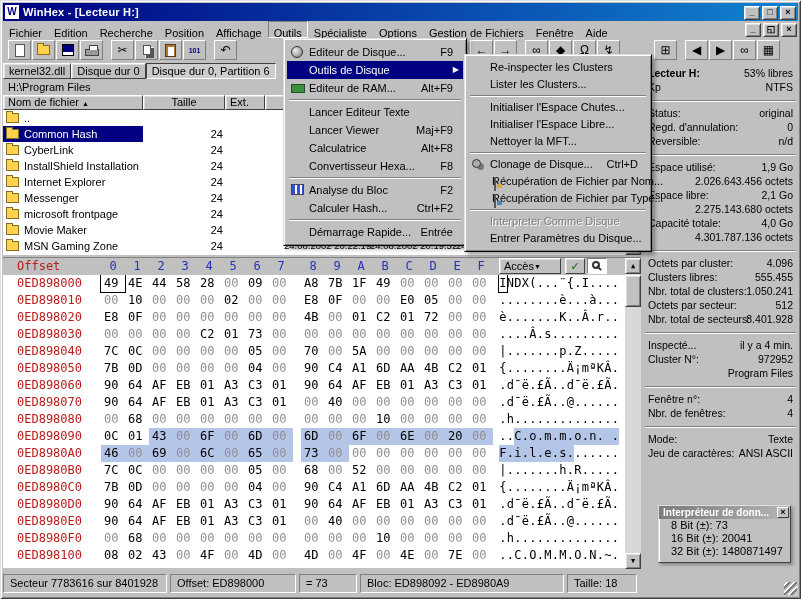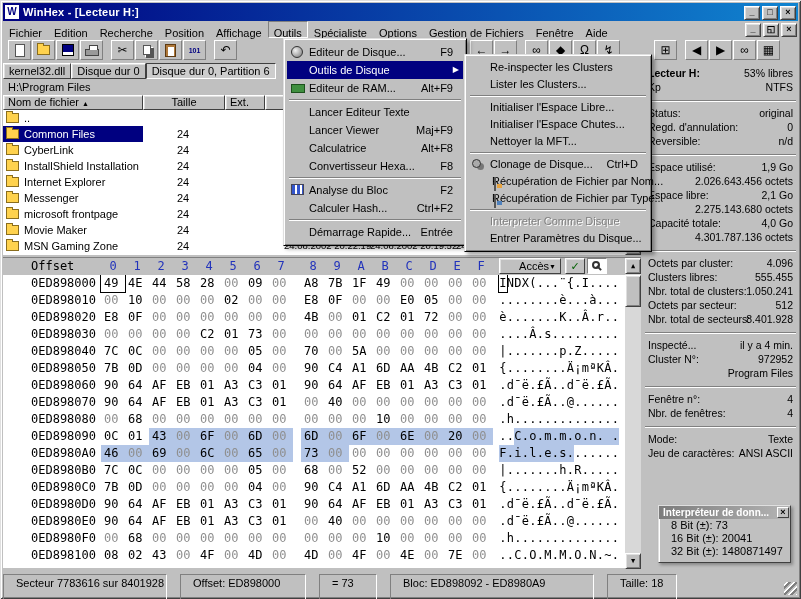--- a/index.html
+++ b/index.html
@@ -47,46 +47,46 @@
   .fheaders{height:15px;display:flex}
   .fh{background:#c0c0c0;border:1px solid;border-color:#fff #404040 #404040 #fff;box-shadow:inset 1px 1px 0 #dfdfdf;
       padding:0 4px;line-height:12px;overflow:hidden;white-space:nowrap}
   .fh.c0{width:140px}.fh.c1{width:82px;text-align:center}.fh.c2{width:40px}.fh.fill{flex:1}
   .sortarrow{font-size:7px;margin-left:3px}
   .frows{position:relative;height:145px;background:#fff;overflow:hidden}
   .frow{position:relative;height:16px;line-height:16px;white-space:nowrap}
   .fname{position:absolute;left:0;top:0;width:140px;height:16px;padding-left:21px;overflow:hidden}
   .fname .fold{position:absolute;left:3px;top:3px}
   .frow.sel .fname{background:#000080;color:#fff}
-  .fsize{position:absolute;left:140px;top:0;width:80px;text-align:center}
+  .fsize{position:absolute;left:140px;top:0;width:80px;text-align:right}
   .fdate{position:absolute;top:0;font-size:9.5px}
   .fd0{left:281px}.fd1{left:367px}.fd2{left:453px}.fd3{left:539px}
   .fscroll{position:absolute;right:0;top:15px;width:16px;height:145px;background:#d8d8d8}
   .sbtn{position:absolute;left:0;width:16px;height:16px;background:#c0c0c0;border:1px solid;border-color:#fff #404040 #404040 #fff;
         box-shadow:inset 1px 1px 0 #dfdfdf,inset -1px -1px 0 #808080;font-size:7px;text-align:center;line-height:14px}
   .sthumb{position:absolute;left:0;width:16px;background:#c0c0c0;border:1px solid;border-color:#fff #404040 #404040 #fff;box-shadow:inset 1px 1px 0 #dfdfdf,inset -1px -1px 0 #808080}
   
   .hexarea{position:absolute;left:3px;top:257px;width:638px;height:311px;background:#fff;border-top:1px solid #808080;
            font-family:"DejaVu Sans Mono","Liberation Mono",monospace;font-size:12px}
   .hexhead{position:relative;height:17px;line-height:17px;background:#c0c0c0;color:#2233bb;white-space:nowrap}
-  .hoff{display:inline-block;width:98px;padding-left:28px;color:#000000}
+  .hoff{display:inline-block;width:98px;padding-left:14px;color:#b91c1c}
   .hd{display:inline-block;width:24px;text-align:center}
   .hd.g{margin-left:8px}
   .hexrow{height:17px;line-height:17px;white-space:nowrap}
   .hb{display:inline-block;width:24px;padding-left:3px}
   .hb.g{margin-left:8px}
   .hb.z{color:#8f8f8f}
   .htwrap{display:inline-block;margin-left:6px}
   .ht{display:inline-block;width:7.5px;text-align:center}
   .hb.sel,.ht.sel{background:#b3c6e7}
   .hb.cur,.ht.cur{outline:1px solid #000}
   .accbtn{position:absolute;left:496px;top:0;width:62px;height:16px;background:#c0c0c0;color:#000;
           border:1px solid;border-color:#fff #404040 #404040 #fff;box-shadow:inset 1px 1px 0 #dfdfdf;
           font-family:"Liberation Sans",sans-serif;font-size:11px;line-height:13px;padding:0 4px;
-          display:flex;justify-content:flex-end;align-items:center}
+          display:flex;justify-content:flex-start;align-items:center}
   .accarrow{font-size:7px}
   .chkbtn,.magbtn{position:absolute;top:0;width:20px;height:16px;background:#c0c0c0;border:1px solid;
           border-color:#fff #404040 #404040 #fff;box-shadow:inset 1px 1px 0 #dfdfdf;display:flex;align-items:center;justify-content:center}
   .chkbtn{left:562px;color:#006000;font-size:11px;font-family:"Liberation Sans",sans-serif}
   .magbtn{left:584px;background:#fff;border-color:#808080 #fff #fff #808080;box-shadow:none}
   .mag{width:8px;height:8px;border:2px solid #333;border-radius:50%;position:relative;display:inline-block;margin:-2px 2px 0 0}
   .mag:after{content:"";position:absolute;width:6px;height:2px;background:#333;right:-4px;bottom:-2px;transform:rotate(45deg)}
   .hexscroll{position:absolute;right:0;top:0;width:16px;height:311px;background:#d8d8d8}
   
   .infopanel{position:absolute;left:645px;top:62px;width:151px;height:506px;font-size:10.5px;overflow:hidden}
@@ -118,22 +118,22 @@
   .mi-recover-name:after{background:#e8a33d}
   .mi-recover-type:after{background:#4f81bd}
   
   .interp{position:absolute;left:658px;top:505px;width:133px;height:58px;background:#c0c0c0;z-index:70;
           border:1px solid;border-color:#dfdfdf #404040 #404040 #dfdfdf;box-shadow:inset 1px 1px 0 #fff,2px 2px 3px rgba(0,0,0,.3)}
   .ititle{height:13px;background:linear-gradient(90deg,#7b7b7b,#b5b5b5);color:#fff;font-size:10px;font-weight:bold;line-height:13px;padding-left:4px;position:relative;white-space:nowrap;overflow:hidden}
   .iclose{position:absolute;right:1px;top:1px;width:12px;height:11px;background:#c0c0c0;border:1px solid;border-color:#fff #404040 #404040 #fff;line-height:9px;text-align:center;font-size:9px;color:#000}
   .irow{height:13px;line-height:13px;padding-left:12px;white-space:nowrap}
   
   .statusbar{position:absolute;left:3px;top:571px;right:3px;height:25px;padding-top:3px;white-space:nowrap}
-  .sbx{display:inline-block;height:26px;line-height:17px;border:1px solid;border-color:#808080 #fff #fff #808080;
-       padding:0 12px;margin-right:13px;vertical-align:top;overflow:hidden;white-space:nowrap}
+  .sbx{display:inline-block;height:19px;line-height:17px;border:1px solid;border-color:#808080 #fff #fff #808080;
+       padding:0 6px;margin-right:3px;vertical-align:top;overflow:hidden;white-space:nowrap}
   .grip{position:absolute;right:1px;bottom:1px;width:13px;height:13px;
         background:repeating-linear-gradient(135deg,transparent 0 2px,#fff 2px 3px,#808080 3px 5px)}
 </style>
 </head>
 <body>
 
 <div id="win">
   <div class="titlebar">
     <span class="appicon">W</span>
     <span class="tbtitle">WinHex - [Lecteur H:]</span>
@@ -200,21 +200,21 @@
         <span class="fh c0">Nom de fichier<span class="sortarrow">▲</span></span>
         <span class="fh c1">Taille</span>
         <span class="fh c2">Ext.</span>
         <span class="fh fill"></span>
       </div>
     <div class="frows" id="frows">
         <div class="frow">
           <span class="fname"><span class="fold"></span><span>..</span></span>
         </div>
         <div class="frow sel">
-          <span class="fname"><span class="fold"></span><span>Common Files</span></span>
+          <span class="fname"><span class="fold"></span><span>Common Hash</span></span>
           <span class="fsize">24</span>
         </div>
         <div class="frow">
           <span class="fname"><span class="fold"></span><span>CyberLink</span></span>
           <span class="fsize">24</span>
         </div>
         <div class="frow">
           <span class="fname"><span class="fold"></span><span>InstallShield Installation Infor...</span></span>
           <span class="fsize">24</span>
         </div>
@@ -410,22 +410,22 @@
       <div class="msep"></div>
       <div class="mitem"><span class="micon mi-block"></span><span>Analyse du Bloc</span><span class="sc">F2</span></div>
       <div class="mitem"><span>Calculer Hash...</span><span class="sc">Ctrl+F2</span></div>
       <div class="msep"></div>
       <div class="mitem"><span>Démarrage Rapide...</span><span class="sc">Entrée</span></div>
     </div>
   <div class="menu" id="diskmenu">
       <div class="mitem"><span>Re-inspecter les Clusters</span></div>
       <div class="mitem"><span>Lister les Clusters...</span></div>
       <div class="msep"></div>
+      <div class="mitem"><span>Initialiser l'Espace Chutes...</span></div>
       <div class="mitem"><span>Initialiser l'Espace Libre...</span></div>
-      <div class="mitem"><span>Initialiser l'Espace Chutes...</span></div>
       <div class="mitem"><span>Nettoyer la MFT...</span></div>
       <div class="msep"></div>
       <div class="mitem"><span class="micon mi-clone"></span><span>Clonage de Disque...</span><span class="sc">Ctrl+D</span></div>
       <div class="mitem"><span class="micon mi-recover-name"></span><span>Récupération de Fichier par Nom...</span></div>
       <div class="mitem"><span class="micon mi-recover-type"></span><span>Récupération de Fichier par Type...</span></div>
       <div class="msep"></div>
       <div class="mitem dis"><span>Interpreter Comme Disque</span></div>
       <div class="mitem"><span>Entrer Paramètres du Disque...</span></div>
     </div>
 

